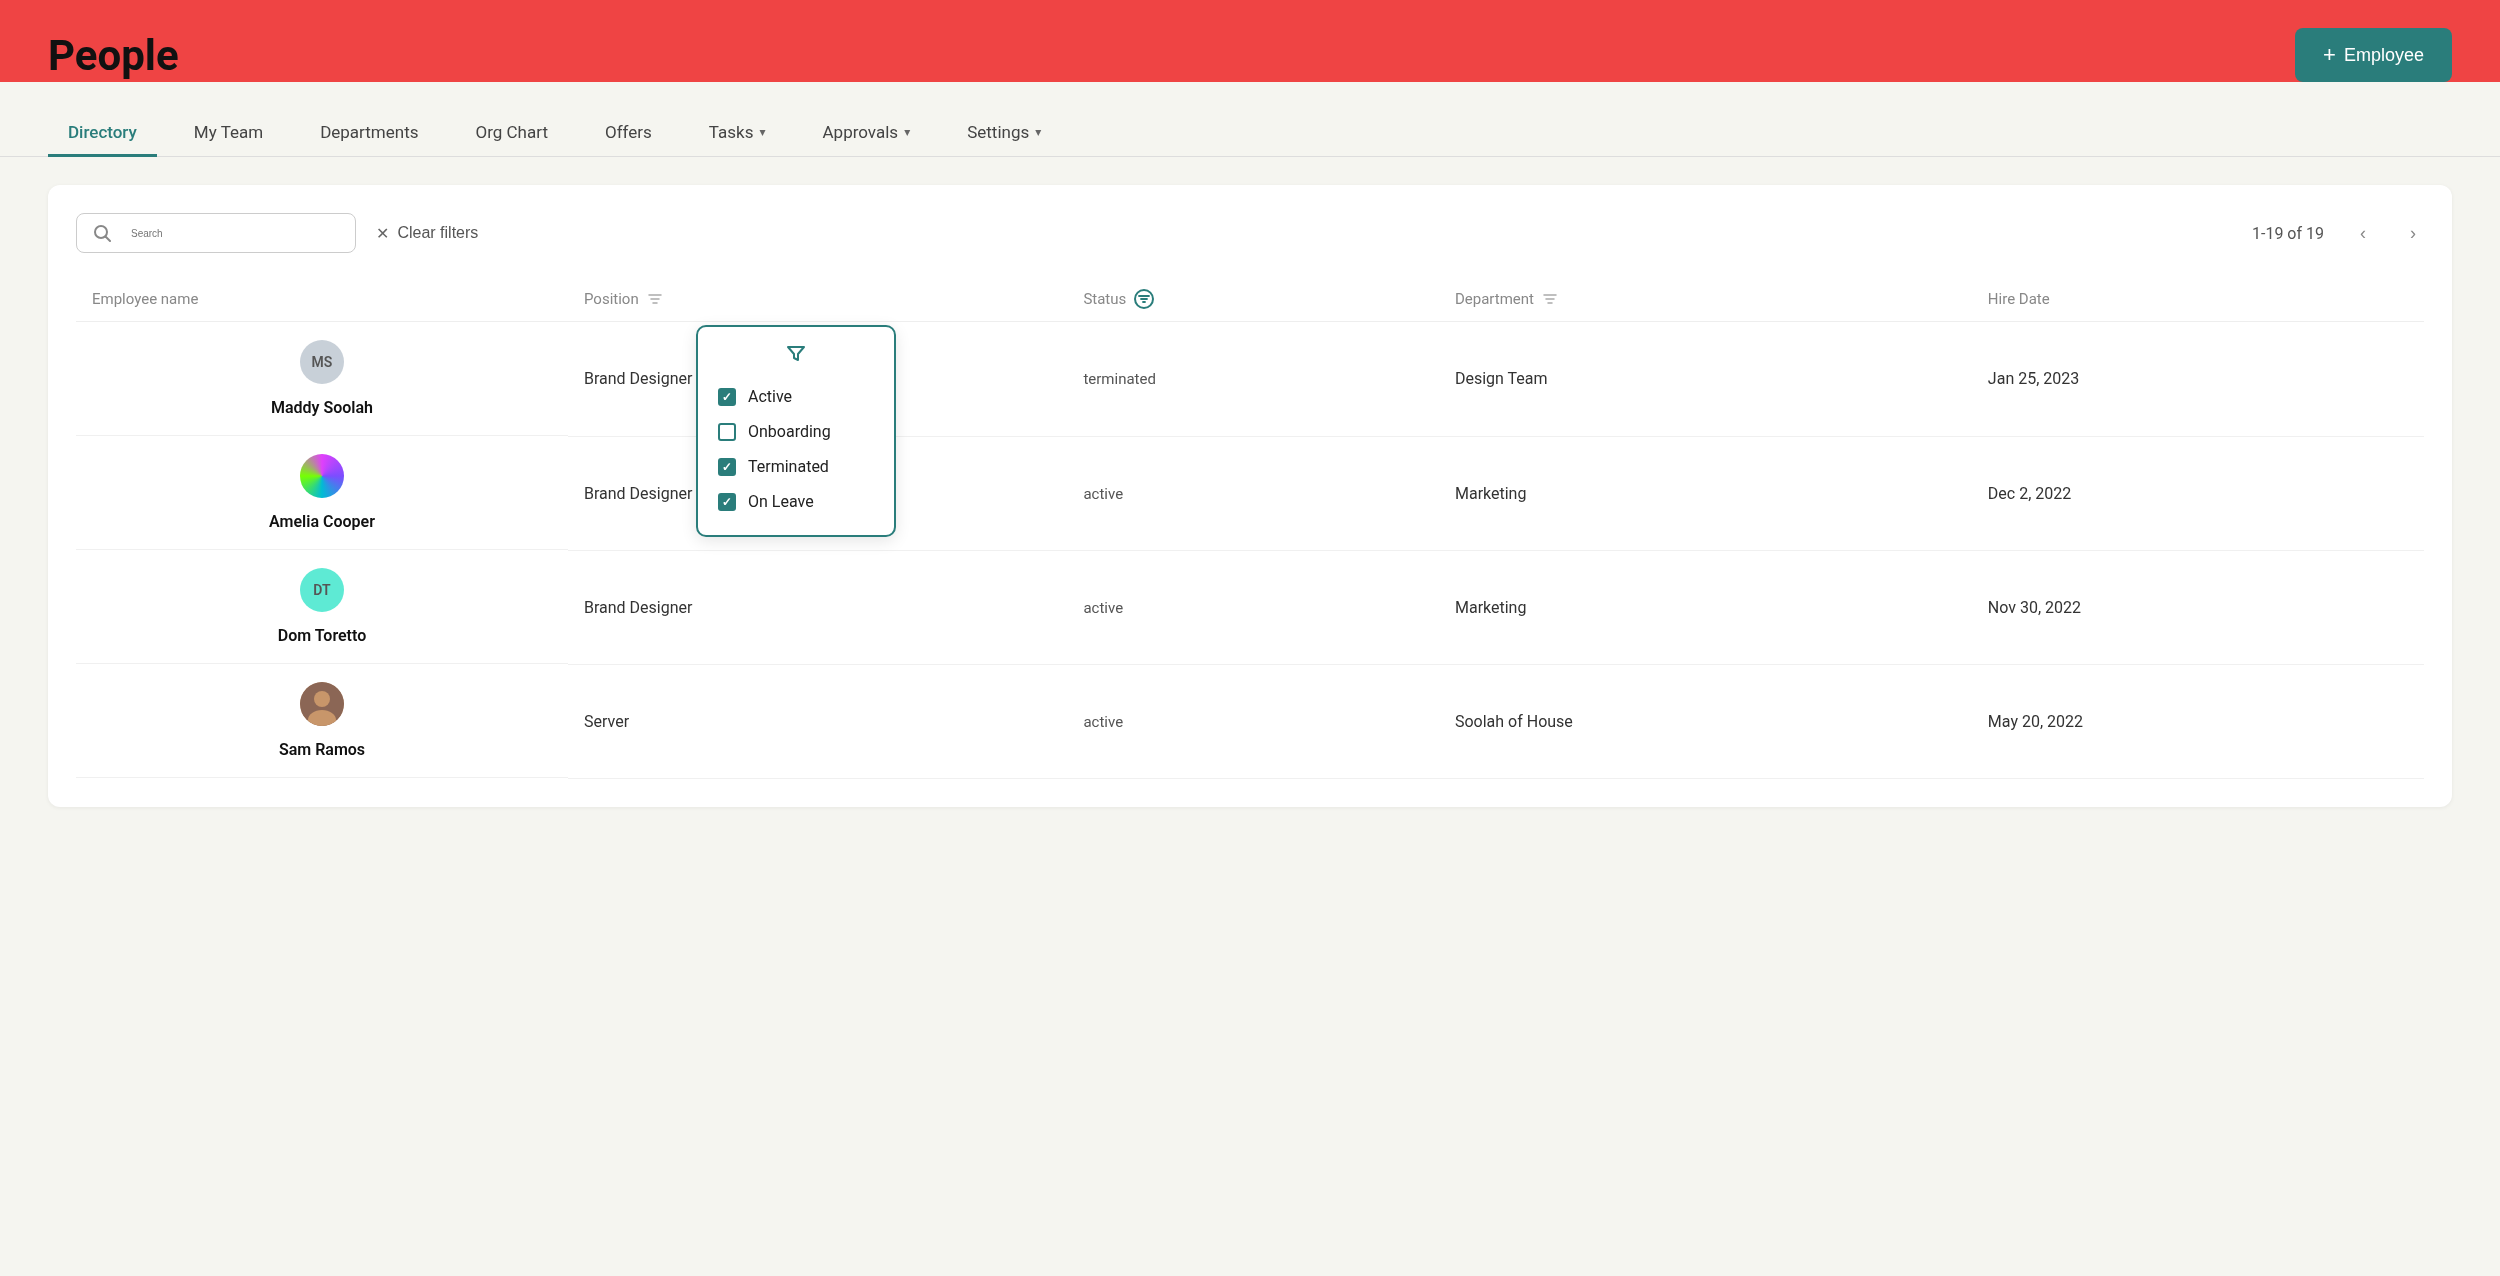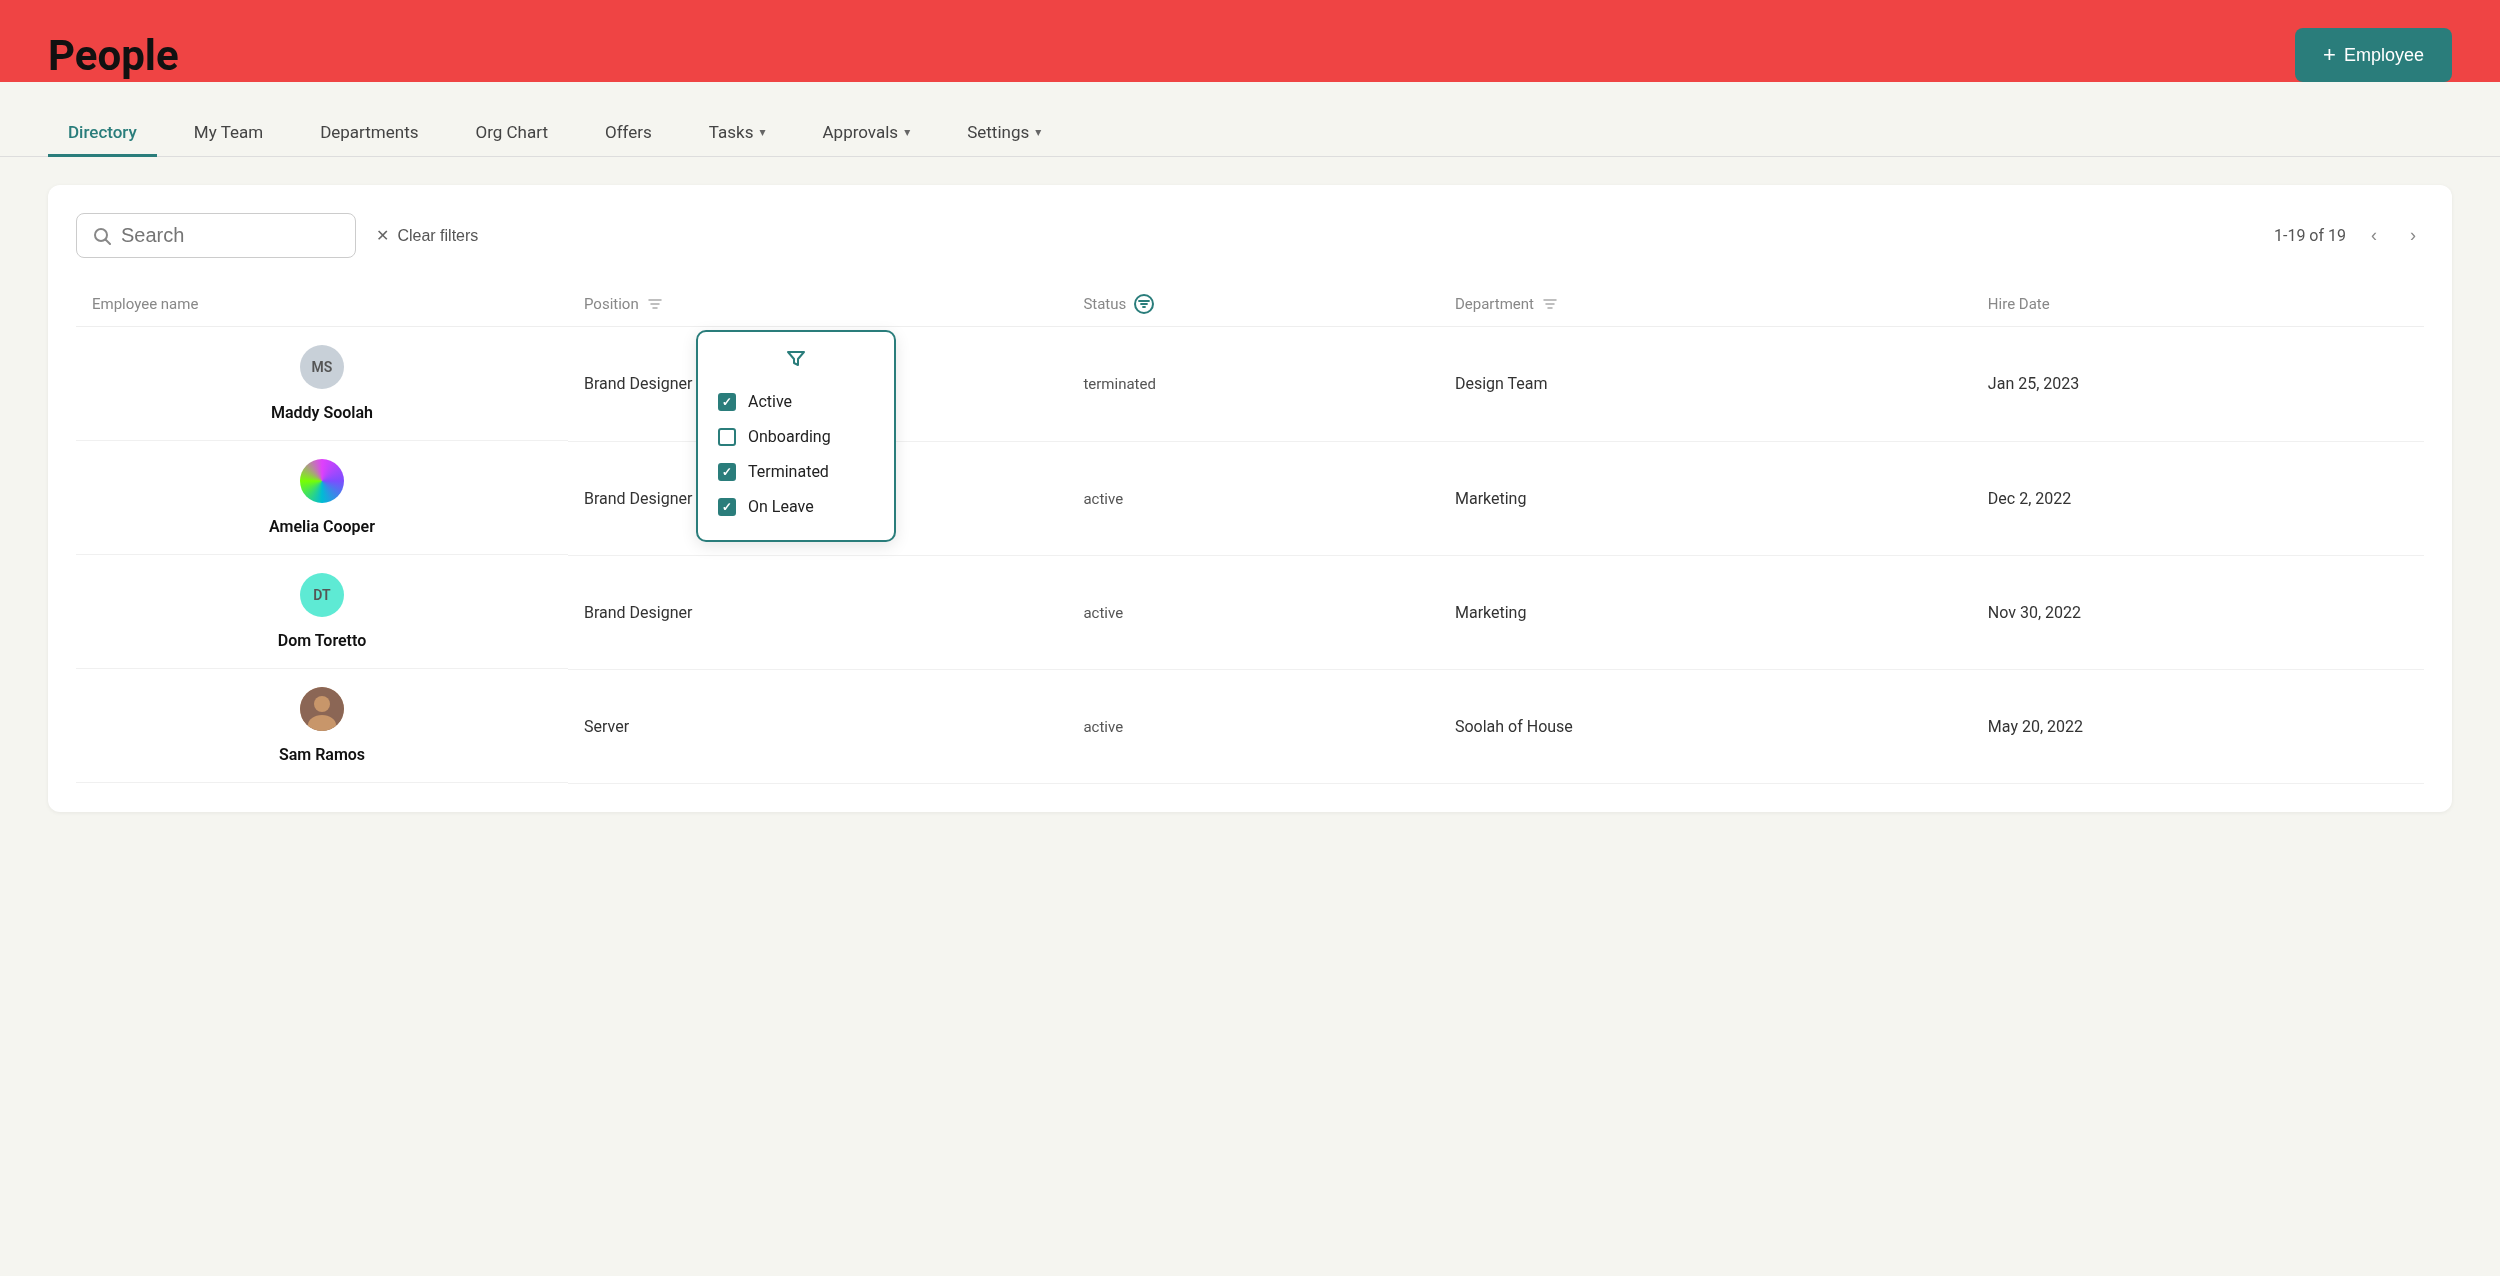--- a/index.html
+++ b/index.html
@@ -91,45 +91,46 @@
       border: 1.5px solid #ccc;
       border-radius: 8px;
       padding: 10px 16px;
       gap: 10px;
       background: #fff;
       width: 280px;
     }
     .search-box input {
       border: none;
       outline: none;
-      font-size: 20px;
+      font-size: 10px;
       color: #b91c1c;
       width: 100%;
       background: transparent;
+      margin-left: 10px;
     }
     .search-icon-svg {
       color: #888;
       flex-shrink: 0;
     }
     .clear-filters-btn {
       display: flex;
       align-items: center;
       gap: 8px;
       background: none;
       border: none;
       color: #555;
       font-size: 16px;
       cursor: pointer;
     }
     .pagination-info {
       font-size: 16px;
       color: #555;
       display: flex;
       align-items: center;
-      gap: 17px;
+      gap: 28px;
     }
     .pagination-arrow {
       background: none;
       border: none;
       cursor: pointer;
       color: #888;
       font-size: 18px;
       padding: 4px 8px;
     }
     .table-container {

